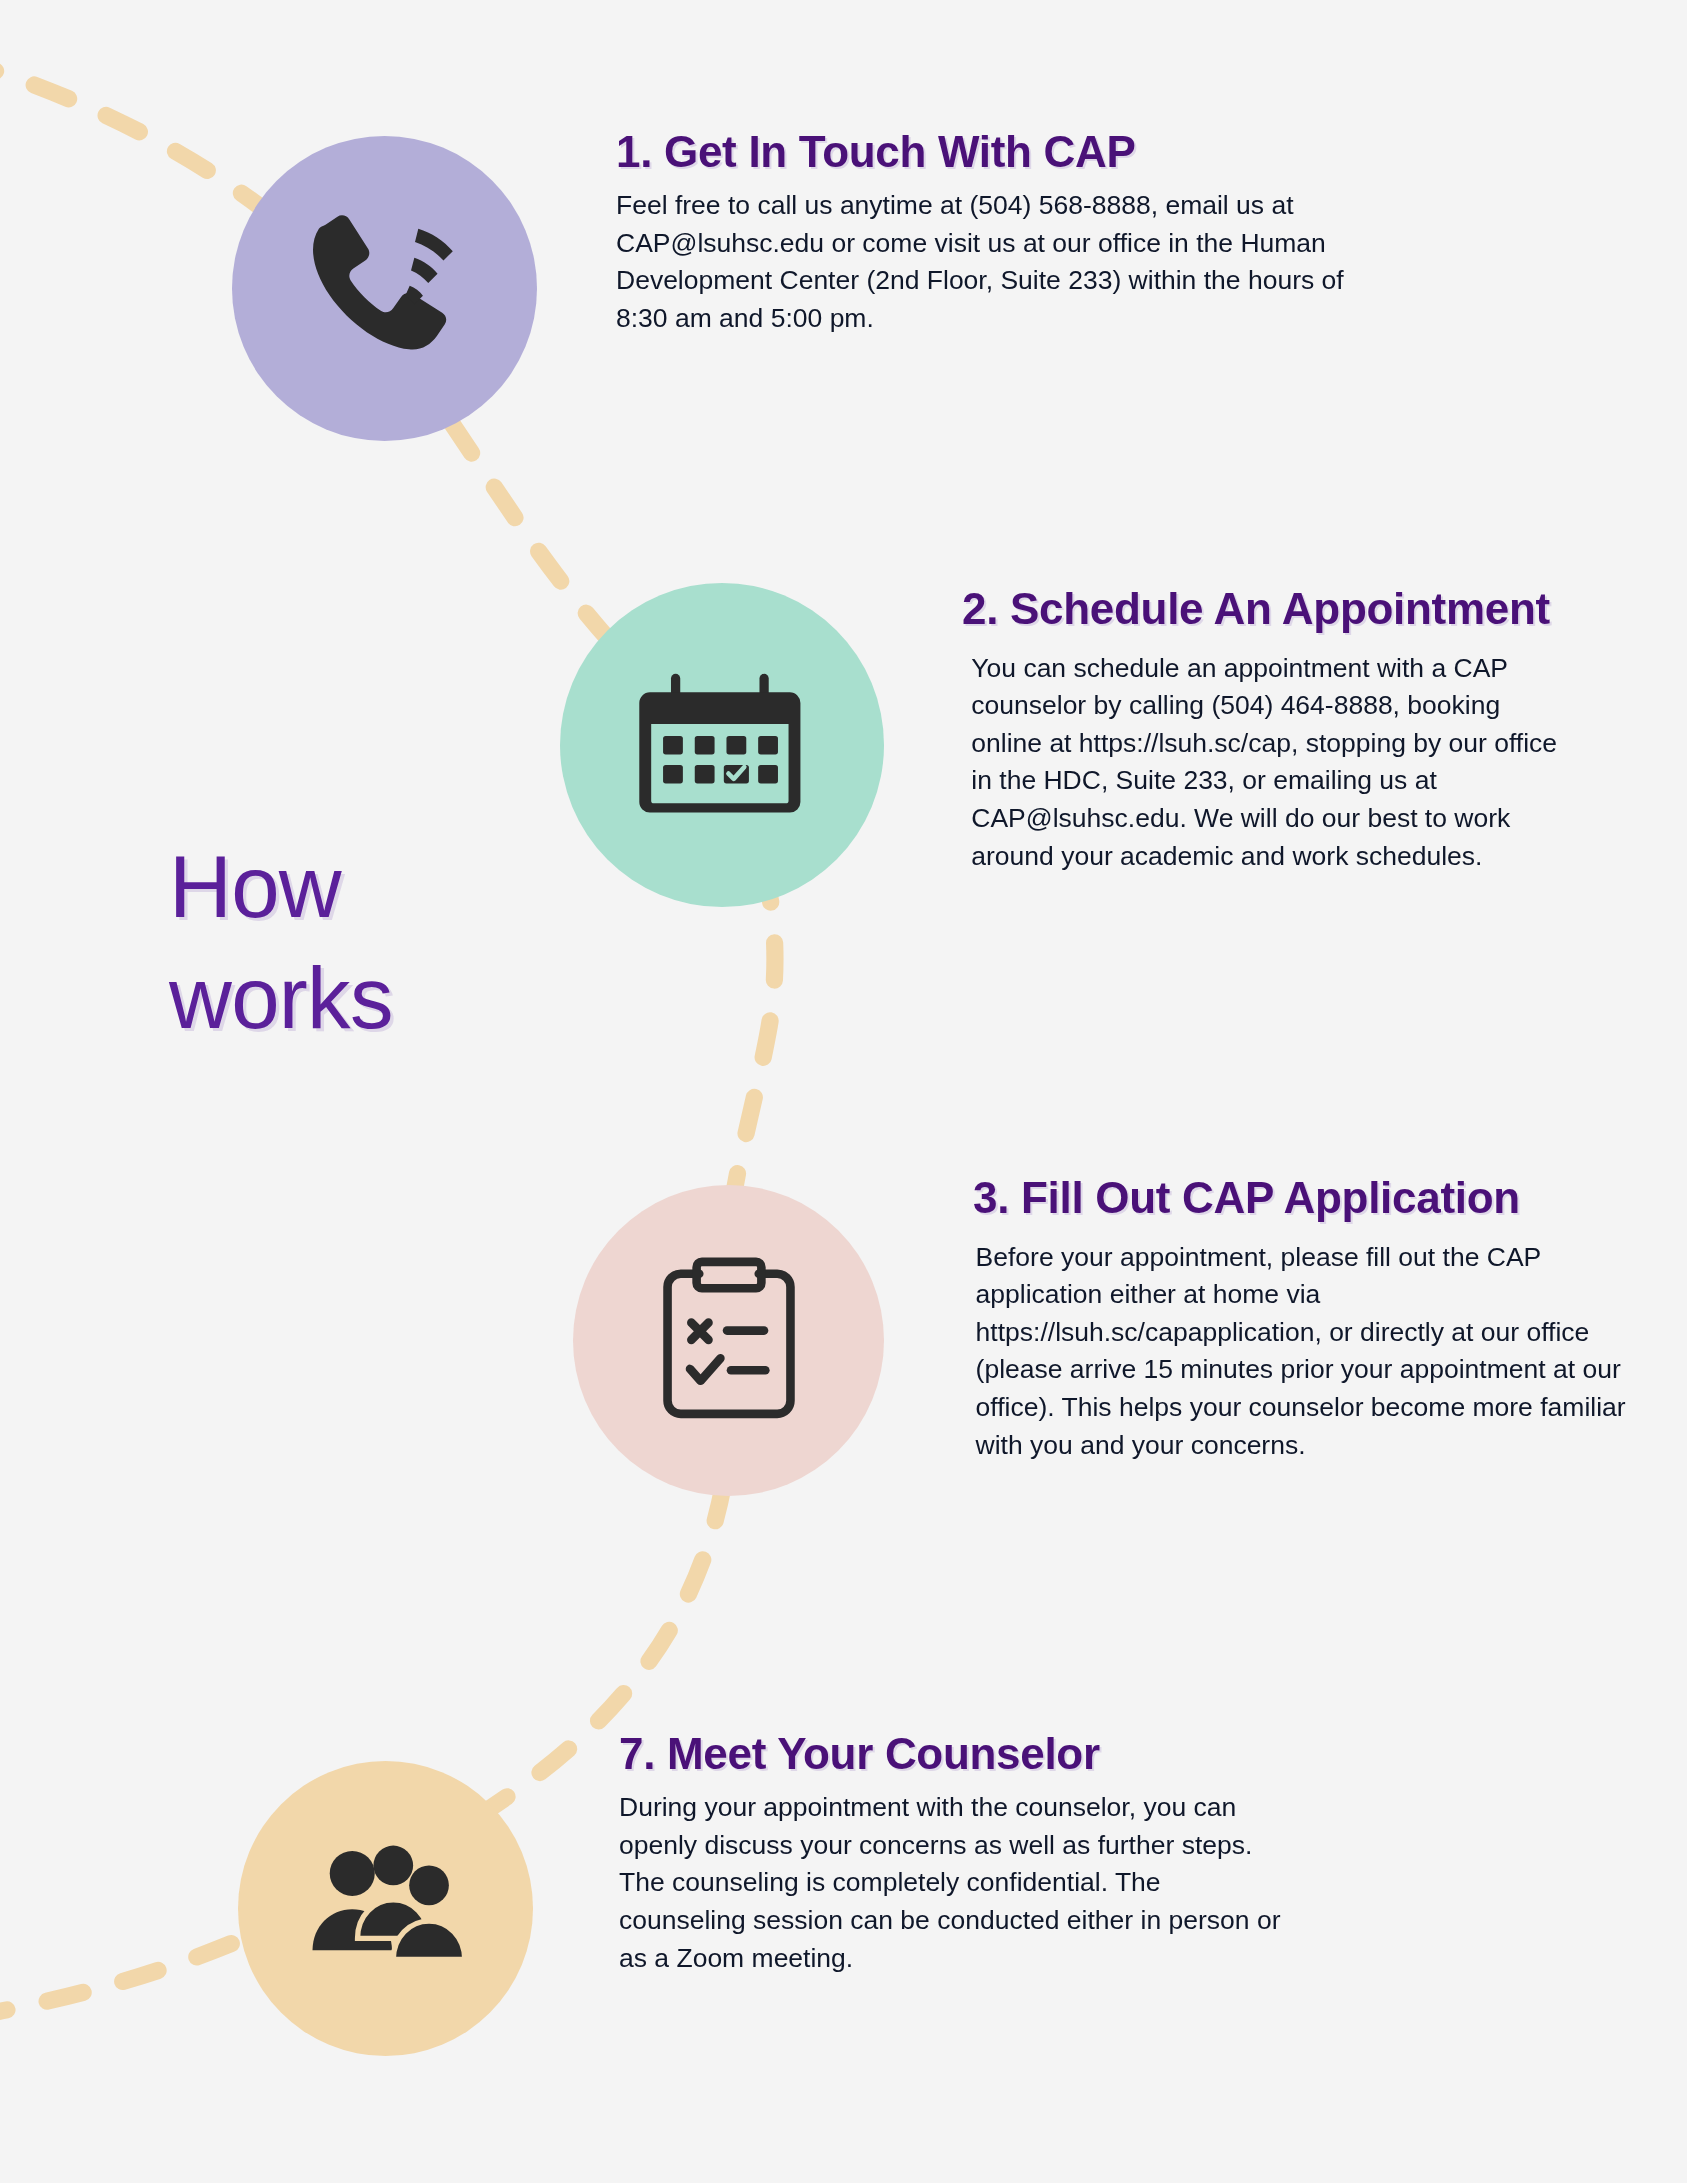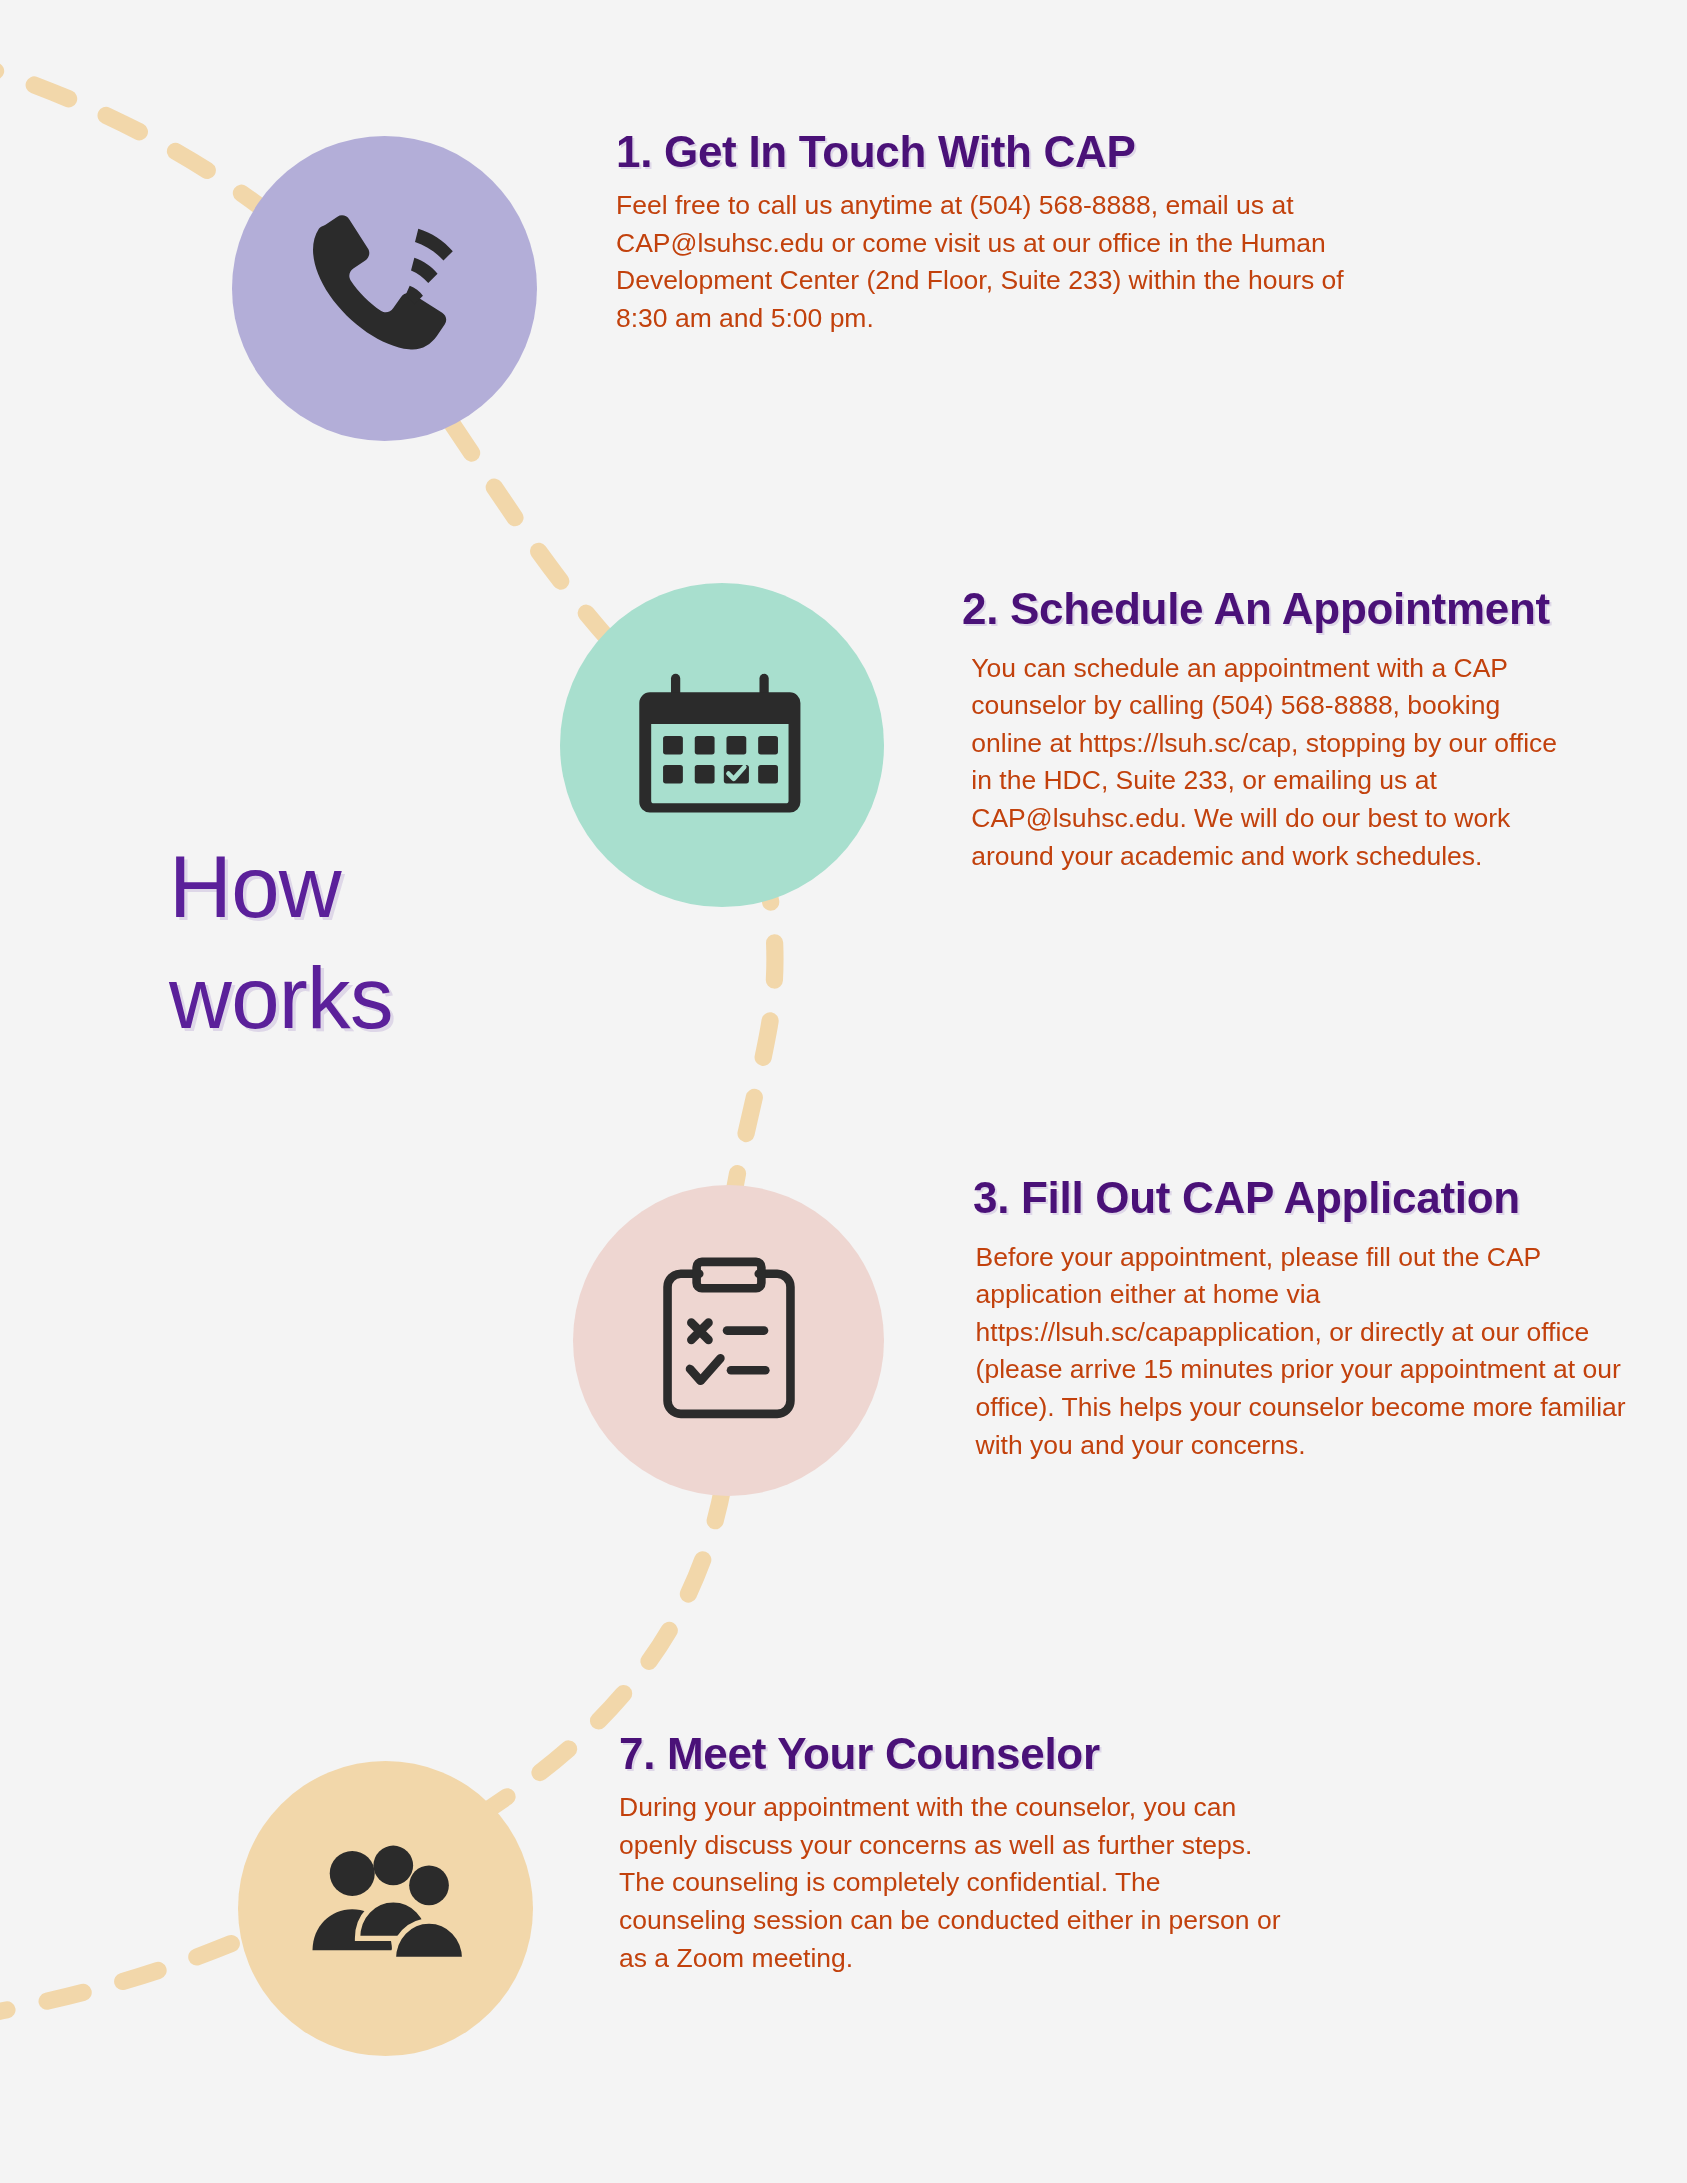--- a/index.html
+++ b/index.html
@@ -69,21 +69,21 @@
     line-height: 1.18;
     font-weight: bold;
     color: #4a1178;
     text-shadow: 2px 2px 0 rgba(180,160,210,0.35);
     letter-spacing: -0.3px;
   }
   .step p {
     margin: 0;
     font-size: 26.5px;
     line-height: 1.42;
-    color: #c2410c;
+    color: #0f172a;
   }
 
   .s1 { left: 616px;  top: 126px;  width: 748px; }
   .s2 { left: 950px; top: 583px;  width: 596px; margin-left: 12px; }
   .s2 p { padding-left: 9.3px; }
   .s3 { left: 973px; top: 1172px; width: 669px; }
   .s3 p { padding-left: 2.6px; }
   .s4 { left: 619px;  top: 1728px; width: 669px; }
 
   .s2 h2, .s3 h2 { margin-bottom: 14.6px; }
@@ -139,21 +139,21 @@
           <rect x="194" y="162" width="30" height="28" rx="4"></rect>
           <path d="M146 162 h30 a4 4 0 0 1 4 4 v20 a4 4 0 0 1 -4 4 h-30 a4 4 0 0 1 -4 -4 v-20 a4 4 0 0 1 4 -4 z" fill="#2b2b2b"></path>
           <path d="M149 175 l8 8 l16 -18" stroke="#a8dfce" stroke-width="7" fill="none" stroke-linecap="round" stroke-linejoin="round"></path>
         </g>
       </svg>
     </span>
   </div>
 
   <div class="step s2">
     <h2>2. Schedule An Appointment</h2>
-    <p>You can schedule an appointment with a CAP counselor by calling (504) 568-8888, booking online at https://lsuh.sc/cap, stopping by our office in the HDC, Suite 233, or emailing us at CAP@lsuhsc.edu. We will do our best to work around your academic and work schedules.</p>
+    <p>You can schedule an appointment with a CAP counselor by calling (504) 464-8888, booking online at https://lsuh.sc/cap, stopping by our office in the HDC, Suite 233, or emailing us at CAP@lsuhsc.edu. We will do our best to work around your academic and work schedules.</p>
   </div>
 
   <div class="circle c3">
     <span>
       <svg width="152" height="179" viewBox="0 0 230 270">
         <g fill="none" stroke="#2b2b2b" stroke-width="13" stroke-linecap="round" stroke-linejoin="round">
           <path d="M70 34 h-28 a20 20 0 0 0 -20 20 v172 a20 20 0 0 0 20 20 h146 a20 20 0 0 0 20 -20 v-172 a20 20 0 0 0 -20 -20 h-28"></path>
           <path d="M74 16 h82 a8 8 0 0 1 8 8 v24 a8 8 0 0 1 -8 8 h-82 a8 8 0 0 1 -8 -8 v-24 a8 8 0 0 1 8 -8 z"></path>
           <path d="M58 108 l26 26 M84 108 l-26 26"></path>
           <path d="M112 120 h56"></path>

